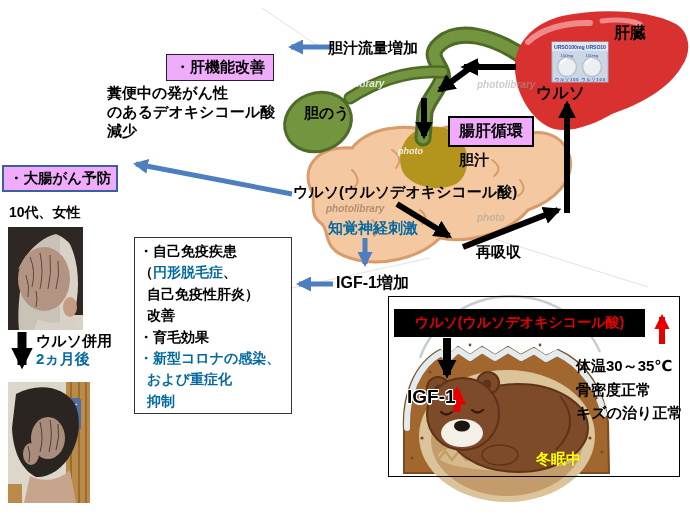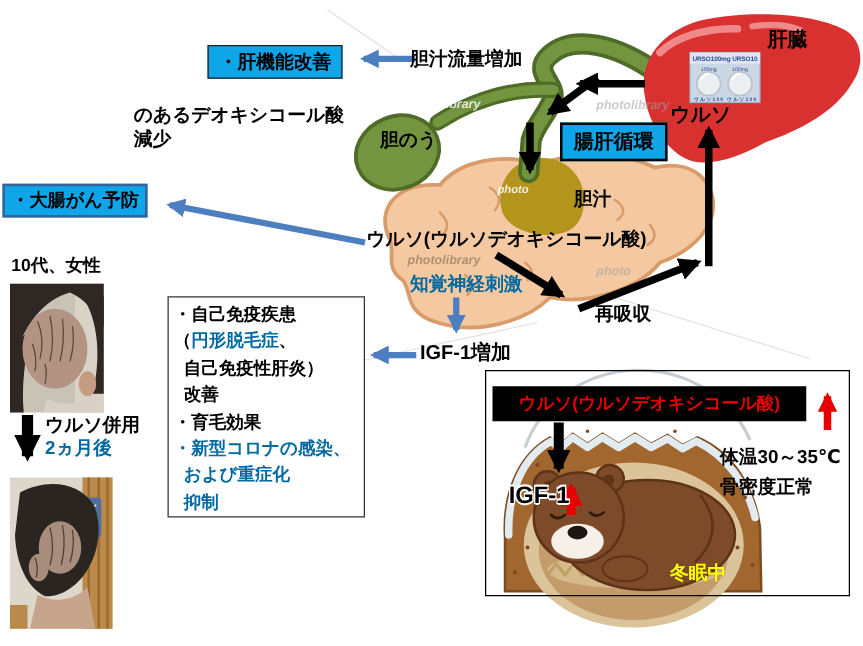--- a/index.html
+++ b/index.html
@@ -2,21 +2,21 @@
 <html><head>
 <meta charset="utf-8">
 <style>
   html,body{margin:0;padding:0;}
   #stage{
     position:relative;width:690px;height:517px;background:#ffffff;overflow:hidden;
     font-family:"Liberation Sans","DejaVu Sans",sans-serif;color:#000;
   }
   .lbl{position:absolute;white-space:nowrap;font-weight:bold;color:#000;line-height:1.15;}
   .red{color:#0369a1;}
-  .boxed{position:absolute;background:#0ea5e9;font-weight:bold;white-space:nowrap;}
+  .boxed{position:absolute;background:#f0abfc;font-weight:bold;white-space:nowrap;margin-top:18px;}
   .wm{position:absolute;font-style:italic;font-weight:bold;pointer-events:none;}
   #effects-box{
     position:absolute;left:134px;top:237px;width:150px;height:172px;
     border:1.5px solid #333;background:#fff;padding:3px 2px 0 4px;
     font-size:14px;font-weight:bold;line-height:21.4px;white-space:nowrap;
   }
   #effects-box .ind{padding-left:8px;}
   #bear-box{position:absolute;left:388px;top:296px;width:290px;height:179px;border:1.5px solid #000;}
   #banner{
     position:absolute;left:394px;top:309px;width:251px;height:28px;background:#000;
@@ -217,20 +217,21 @@
 
   <div class="boxed" style="left:166px;top:36px;border:1.5px solid #222;padding:3px 8px;font-size:15px;">・肝機能改善</div>
   <div class="lbl" style="left:328px;top:39px;font-size:15px;">胆汁流量増加</div>
   <div class="lbl" style="left:614px;top:24px;font-size:16px;">肝臓</div>
   <div class="lbl" style="left:536px;top:84px;font-size:16px;">ウルソ</div>
   <div class="lbl" style="left:304px;top:104px;font-size:15px;">胆のう</div>
   <div class="boxed" style="left:448px;top:98px;border:2px solid #000;padding:3px 9px;font-size:16px;">腸肝循環</div>
   <div class="lbl" style="left:431px;top:151px;font-size:15px;margin-left:28px;">胆汁</div>
 
   <div class="lbl" style="left:107px;top:83px;font-size:15px;line-height:19px;">
+    <span style="display:block;">糞便中の発がん性</span>
     <span style="display:block;">のあるデオキシコール酸</span>
     <span style="display:block;">減少</span>
   </div>
   <div class="boxed" style="left:2px;top:147px;border:2px solid #39619c;padding:2px 5px;font-size:14.5px;">・大腸がん予防</div>
   <div class="lbl" style="left:9px;top:204px;font-size:14px;">10代、女性</div>
   <div class="lbl" style="left:36px;top:332px;font-size:15px;">ウルソ併用</div>
   <div class="lbl red" style="left:36px;top:350px;font-size:15px;">2ヵ月後</div>
 
   <div class="lbl" style="left:293px;top:183px;font-size:15px;">ウルソ(ウルソデオキシコール酸)</div>
   <div class="lbl red" style="left:328px;top:219px;font-size:15px;">知覚神経刺激</div>
@@ -246,16 +247,17 @@
     <span class="red" style="display:block;">・新型コロナの感染、</span>
     <span class="red ind" style="display:block;">および重症化</span>
     <span class="red ind" style="display:block;">抑制</span>
   </div>
 
   <div id="bear-box"></div>
   <div id="banner">ウルソ(ウルソデオキシコール酸)</div>
   <div id="igf1-den">IGF-1</div>
   <div class="lbl" style="left:576px;top:357px;font-size:15px;">体温30～35℃</div>
   <div class="lbl" style="left:576px;top:381px;font-size:15px;">骨密度正常</div>
+  <div class="lbl" style="left:576px;top:404px;font-size:15px;">キズの治り正常</div>
   <div class="lbl" style="left:536px;top:450px;font-size:15px;color:#ffff00;text-shadow:0 0 2px rgba(90,60,20,.35);">冬眠中</div>
 
 
 </div>
 
 </body></html>

